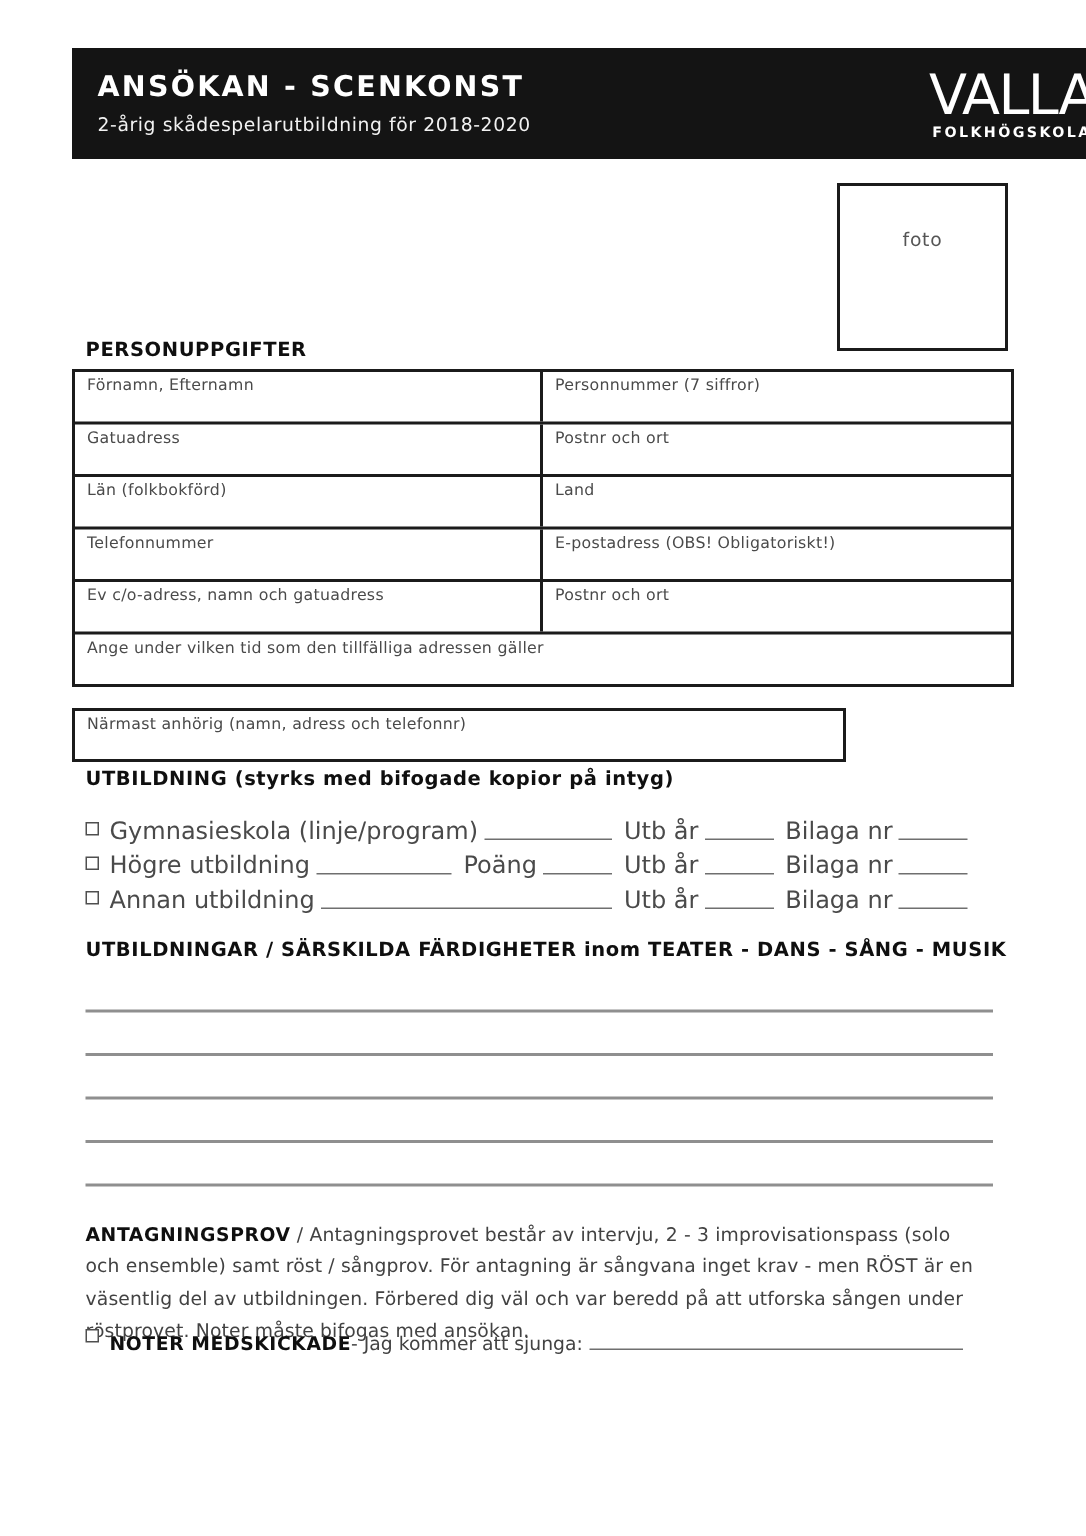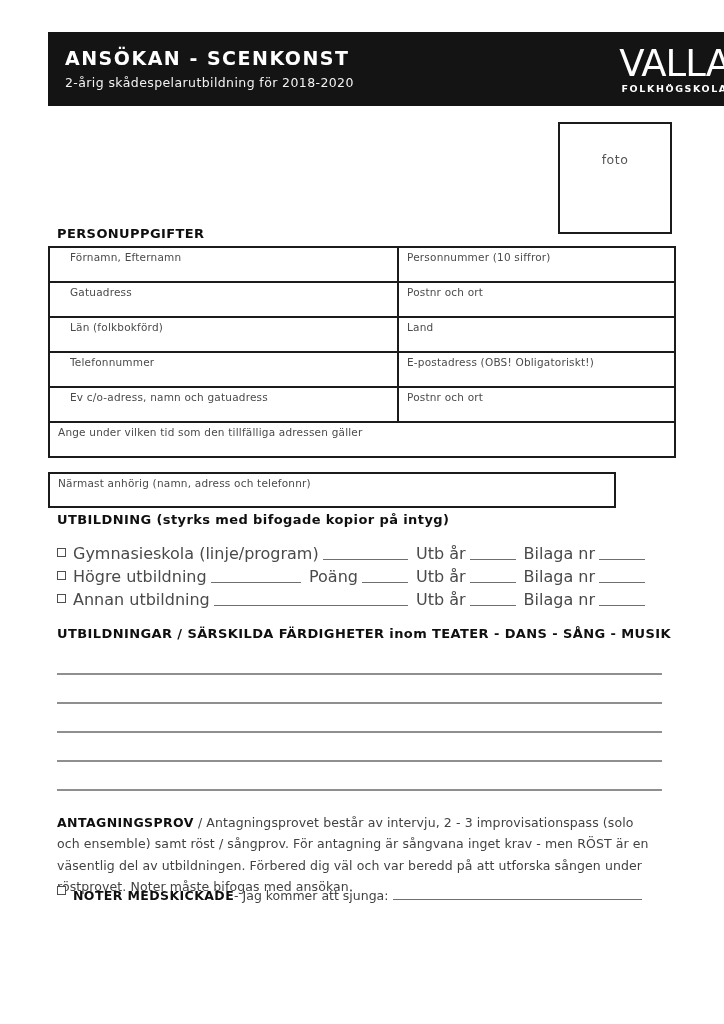--- a/index.html
+++ b/index.html
@@ -21,25 +21,25 @@
   .photo-box span{margin-top:28px;font-size:12.5px;color:#555;letter-spacing:.5px;}
 
   
   .sec-heading{position:absolute;left:57px;font-size:13px;font-weight:900;color:#0f0f0f;letter-spacing:.4px;margin:0;}
 
   
   .ptable{position:absolute;left:48px;top:246px;width:628px;border:2px solid #1b1b1b;box-sizing:border-box;}
   .prow{display:flex;border-top:2px solid #1b1b1b;}
   .prow:first-child{border-top:none;}
   .pcell{box-sizing:border-box;height:33px;padding:3px 6px 0 8px;font-size:10.5px;color:#4a4a4a;letter-spacing:.2px;}
-  .pcell.left{width:337px;border-right:2px solid #1b1b1b;margin-left:12px;}
+  .pcell.left{width:312px;border-right:2px solid #1b1b1b;}
   .pcell.right{flex:1;}
   .pcell.full{width:100%;}
 
-  .kin-box{position:absolute;left:48px;top:472px;width:568px;height:36px;border:2px solid #1b1b1b;box-sizing:border-box;
+  .kin-box{position:absolute;left:48px;top:472px;width:516px;height:36px;border:2px solid #1b1b1b;box-sizing:border-box;
            padding:3px 6px 0 8px;font-size:10.5px;color:#4a4a4a;letter-spacing:.2px;}
 
   
   .edu-rows{position:absolute;left:57px;top:541px;width:588px;}
   .edu-row{display:flex;align-items:flex-end;height:23px;font-size:16px;color:#4a4a4a;}
   .cbx{width:7px;height:7px;border:1.5px solid #4f4f4f;box-sizing:content-box;margin:0 7px 7px 0;background:#fff;}
   .edu-label{white-space:nowrap;padding-bottom:1px;}
   .wline{border-bottom:1.5px solid #6f6f6f;height:1px;margin:0 0 4px 4px;}
   .wline.grow{flex:1;}
   .wline.fix{width:46px;}
@@ -77,21 +77,21 @@
 
   <div class="photo-box">
     <span>foto</span>
   </div>
 
   <h2 class="sec-heading" style="top:226px;">PERSONUPPGIFTER</h2>
 
   <div class="ptable">
     <div class="prow">
       <div class="pcell left">Förnamn, Efternamn</div>
-      <div class="pcell right">Personnummer (10 siffror)</div>
+      <div class="pcell right">Personnummer (7 siffror)</div>
     </div>
     <div class="prow">
       <div class="pcell left">Gatuadress</div>
       <div class="pcell right">Postnr och ort</div>
     </div>
     <div class="prow">
       <div class="pcell left">Län (folkbokförd)</div>
       <div class="pcell right">Land</div>
     </div>
     <div class="prow">

